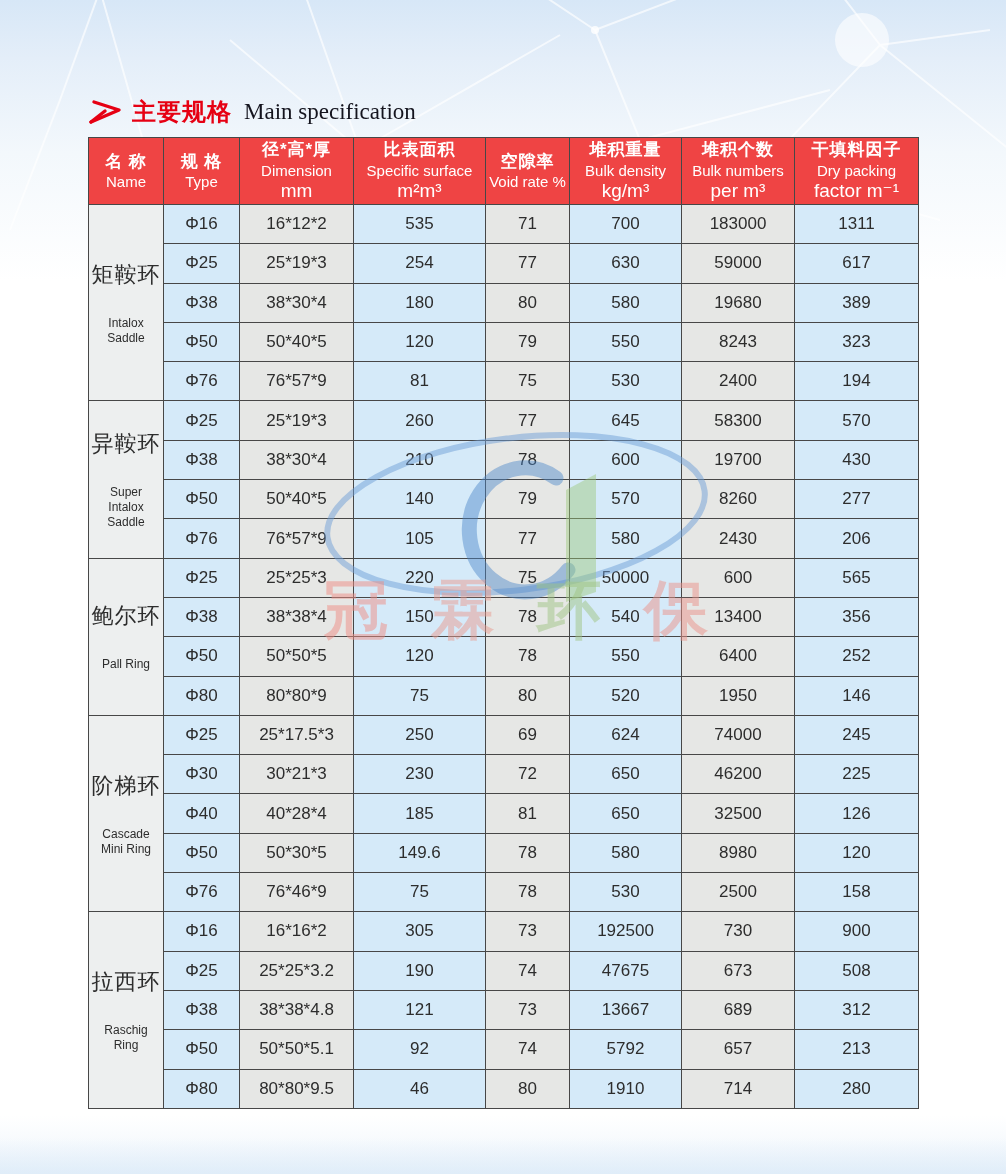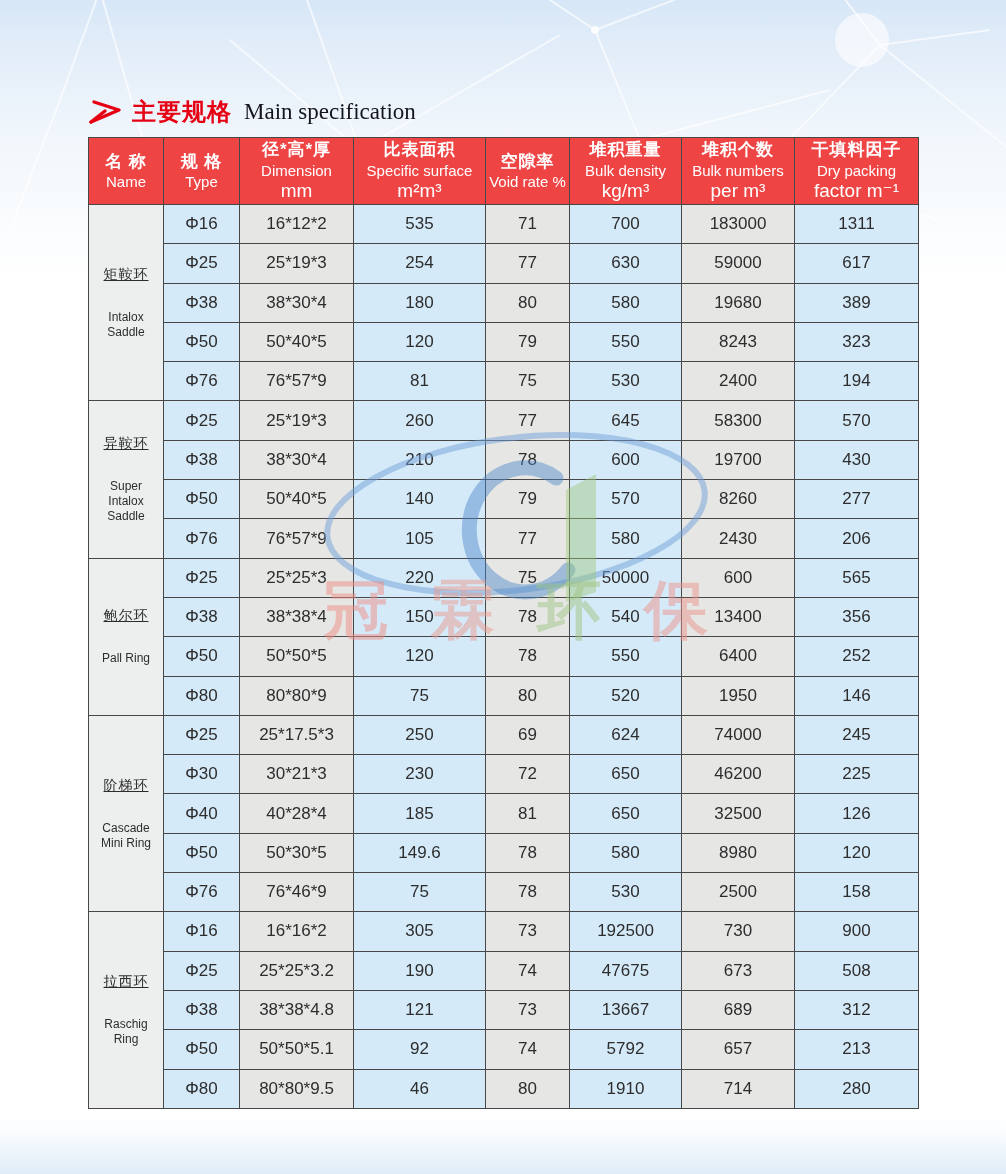--- a/index.html
+++ b/index.html
@@ -25,21 +25,21 @@
   thead th{background:#ef4444;color:#fff;height:66px;}
   .h-zh{font-size:17px;font-weight:bold;letter-spacing:1px;line-height:1.25;}
   .h-en{font-size:15px;font-weight:normal;line-height:1.2;margin-top:1px;}
   .h-sub{font-size:19px;font-weight:normal;line-height:1.2;}
   .h-sub:empty,.h-en:empty{display:none;}
   tbody tr{height:39.3px;}
   tbody td{font-size:17px;color:#2d2d2d;}
   td.blue{background:#d5eaf9;}
   td.gray{background:#e6e7e5;}
   td.name-cell{background:#edefef;color:#2d2d2d;}
-  .name-zh{font-size:14px;letter-spacing:1px;margin-bottom:26px;text-decoration:underline;}
+  .name-zh{font-size:22px;letter-spacing:1px;margin-bottom:26px;}
   .name-en{font-size:12px;line-height:1.25;padding:0 2px;}
 
   
   .watermark{position:absolute;left:318px;top:426px;width:396px;height:282px;z-index:2;pointer-events:none;}
   .wm-ellipse{position:absolute;left:0;top:0;}
   .wm-zh{position:absolute;left:6px;top:152px;width:384px;display:flex;justify-content:space-between;
     font-size:64px;font-weight:bold;opacity:.5;line-height:1;}
   .wm-latin{position:absolute;left:0;top:226px;width:396px;text-align:center;font-size:23px;font-weight:bold;
     letter-spacing:7px;color:#b7d1ec;opacity:.9;}
 </style>

